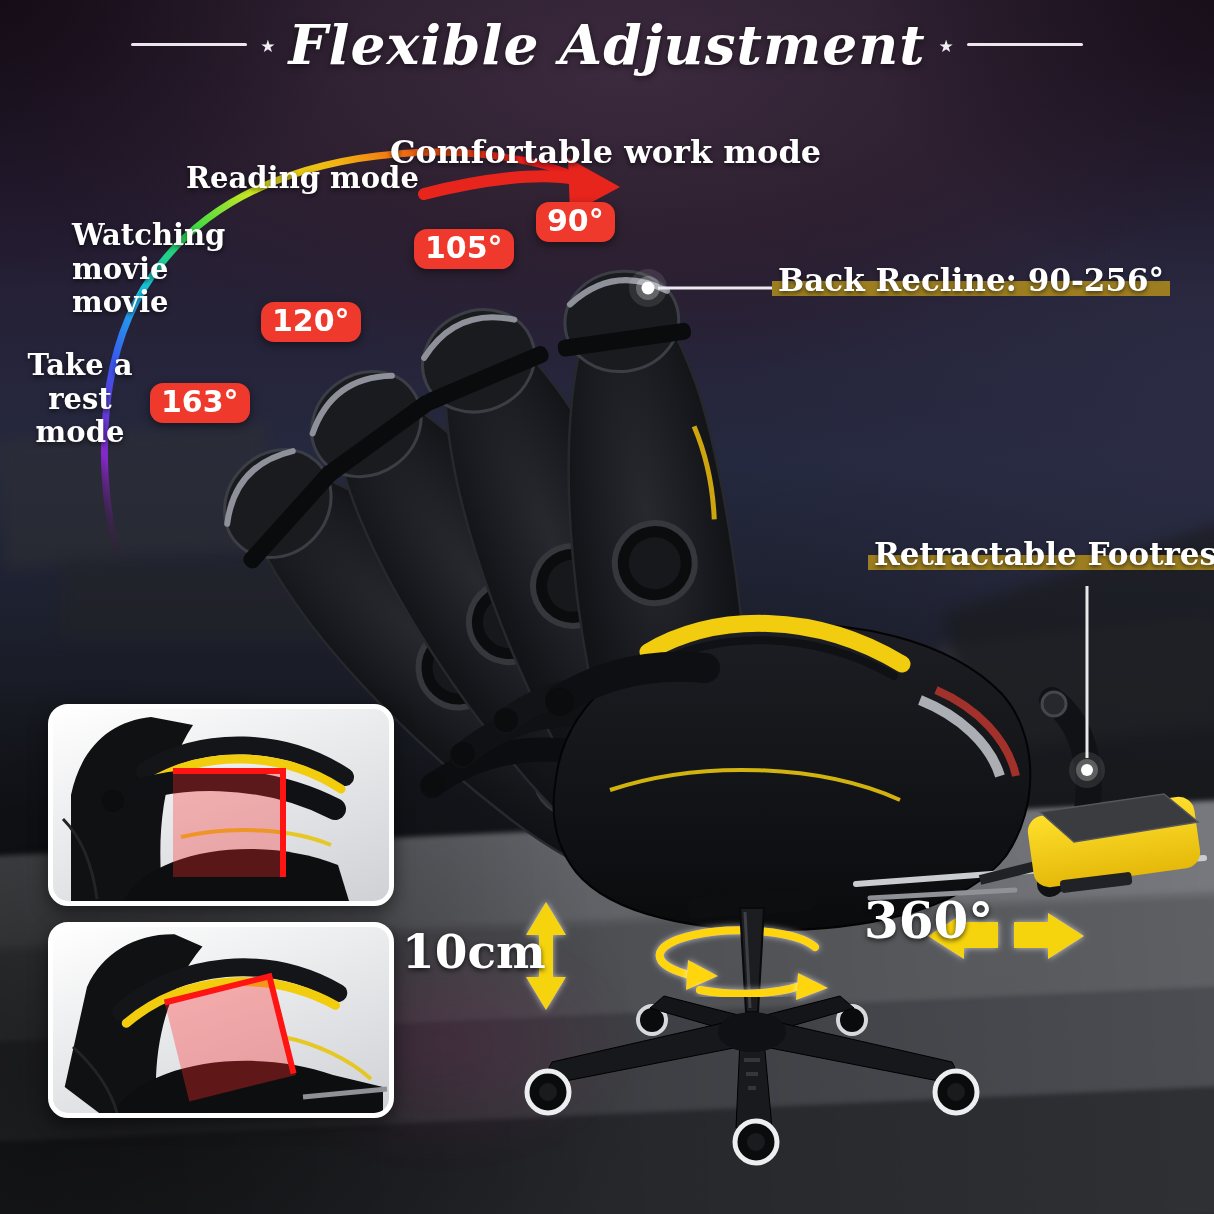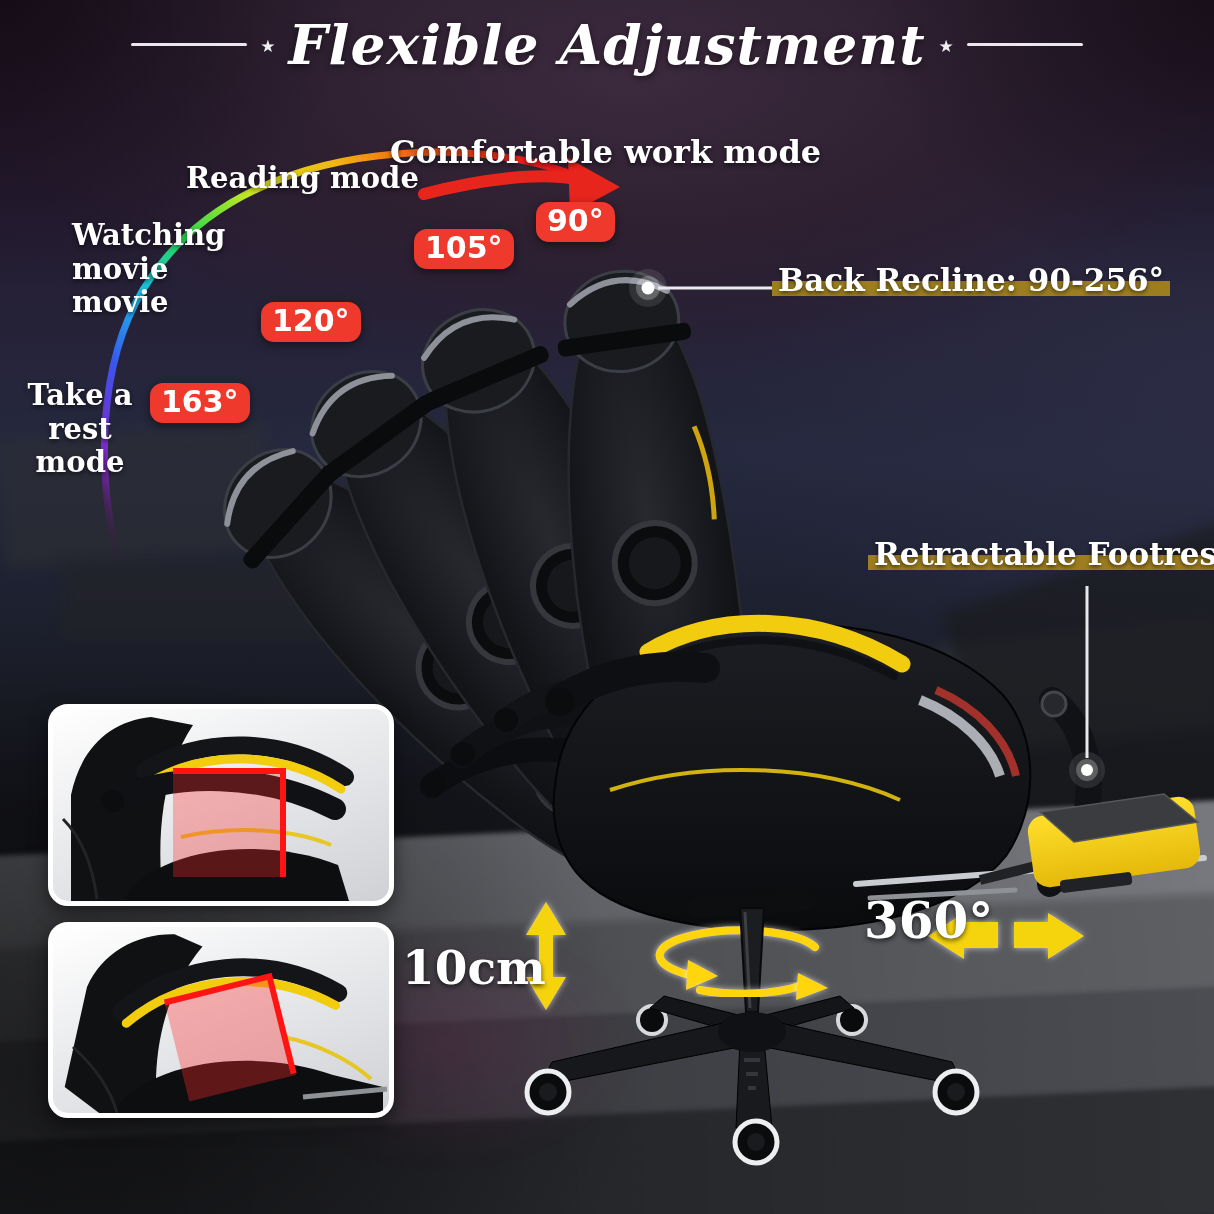--- a/index.html
+++ b/index.html
@@ -27,38 +27,38 @@
   .title-line{height:3px;width:116px;background:#ece7ee;border-radius:2px;}
   .title-star{font-family:"DejaVu Sans",sans-serif;font-size:17px;color:#f2eef4;transform:translateY(1px);}
   .title-text{font-style:italic;font-weight:bold;font-size:55px;letter-spacing:1px;
     text-shadow:0 2px 6px rgba(0,0,0,.55);white-space:nowrap;}
   
   .mode{position:absolute;font-weight:bold;font-size:29px;line-height:1.16;
     text-shadow:0 2px 5px rgba(0,0,0,.65);}
   .mode-comfortable{left:390px;top:134px;font-size:32px;white-space:nowrap;}
   .mode-reading{left:186px;top:162px;white-space:nowrap;}
   .mode-watching{left:72px;top:219px;width:170px;}
-  .mode-rest{left:14px;top:349px;width:132px;text-align:center;margin-top:30px;}
+  .mode-rest{left:14px;top:349px;width:132px;text-align:center;}
   
   .badge{position:absolute;background:#ef392c;color:#fff;border-radius:13px;
     font-family:"DejaVu Sans",sans-serif;font-weight:bold;font-size:30px;line-height:1;
     padding:4px 11px 6px;box-shadow:0 3px 8px rgba(0,0,0,.45);}
   .badge-135{left:150px;top:383px;}
   .badge-120{left:261px;top:290px;margin-top:12px;}
   .badge-105{left:382px;top:229px;margin-left:32px;}
   .badge-90{left:536px;top:202px;}
   
   .callout{position:absolute;font-weight:bold;font-size:31px;white-space:nowrap;line-height:1.1;
     text-shadow:0 2px 4px rgba(0,0,0,.6);padding:0 6px;
     background:linear-gradient(to bottom, rgba(0,0,0,0) 54%, #9c7e20 54%, #9c7e20 97%, rgba(0,0,0,0) 97%);}
   .callout-recline{left:772px;top:263px;}
   .callout-footrest{left:868px;top:537px;}
   
   .spec{position:absolute;font-weight:bold;text-shadow:0 2px 5px rgba(0,0,0,.7);white-space:nowrap;}
-  .spec-10cm{left:402px;top:924px;font-size:47px;margin-top:16px;}
+  .spec-10cm{left:402px;top:924px;font-size:47px;}
   .spec-360{left:864px;top:891px;font-size:50px;}
   
   .inset{position:absolute;left:48px;width:336px;border:5px solid #fff;border-radius:20px;
     background:linear-gradient(160deg,#ffffff 0%,#e9eaec 45%,#cfd1d5 100%);
     box-shadow:0 6px 18px rgba(0,0,0,.5);overflow:hidden;}
   .inset-1{top:704px;height:192px;}
   .inset-2{top:922px;height:186px;}
   .inset svg{display:block;width:100%;height:100%;}
   .caption{position:absolute;left:48px;top:1120px;width:346px;text-align:center;
     font-weight:bold;font-size:33px;text-shadow:0 2px 5px rgba(0,0,0,.7);}

